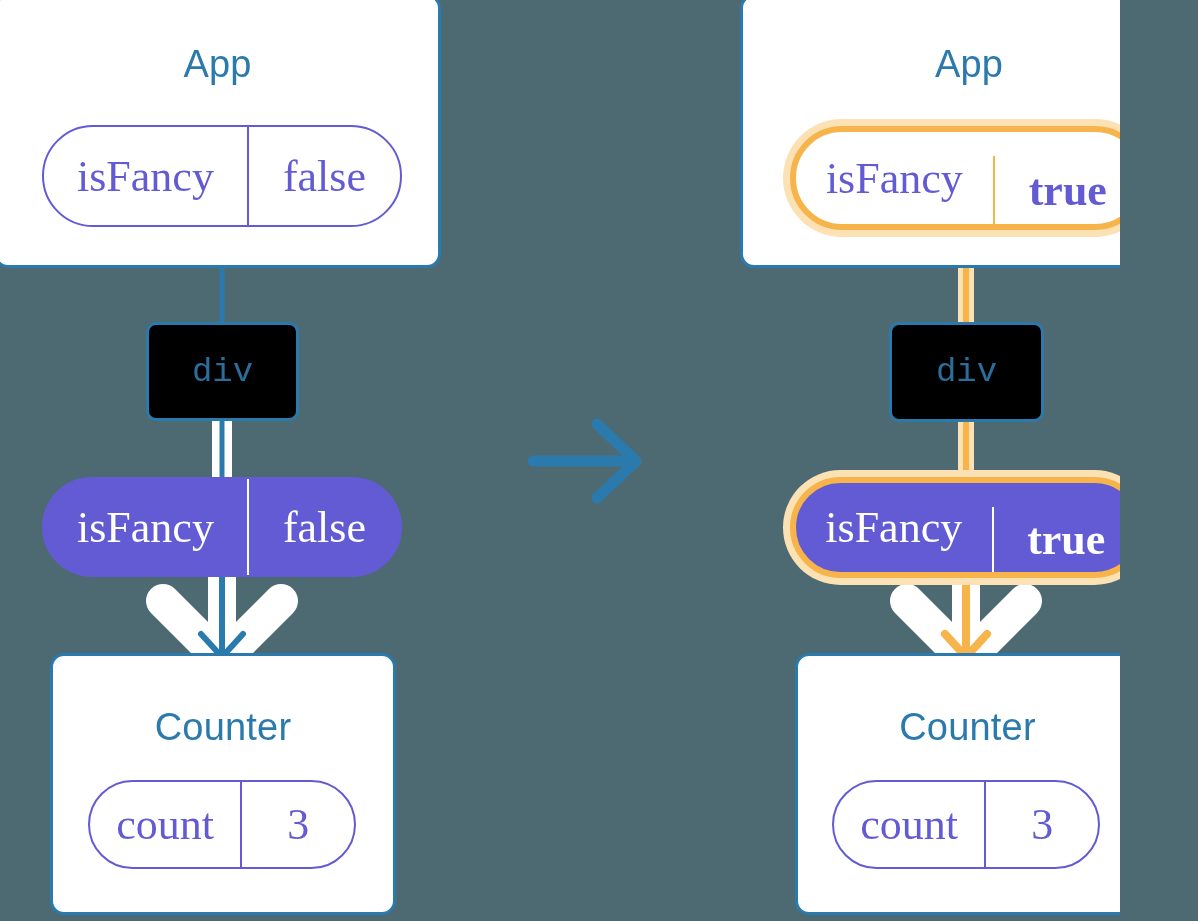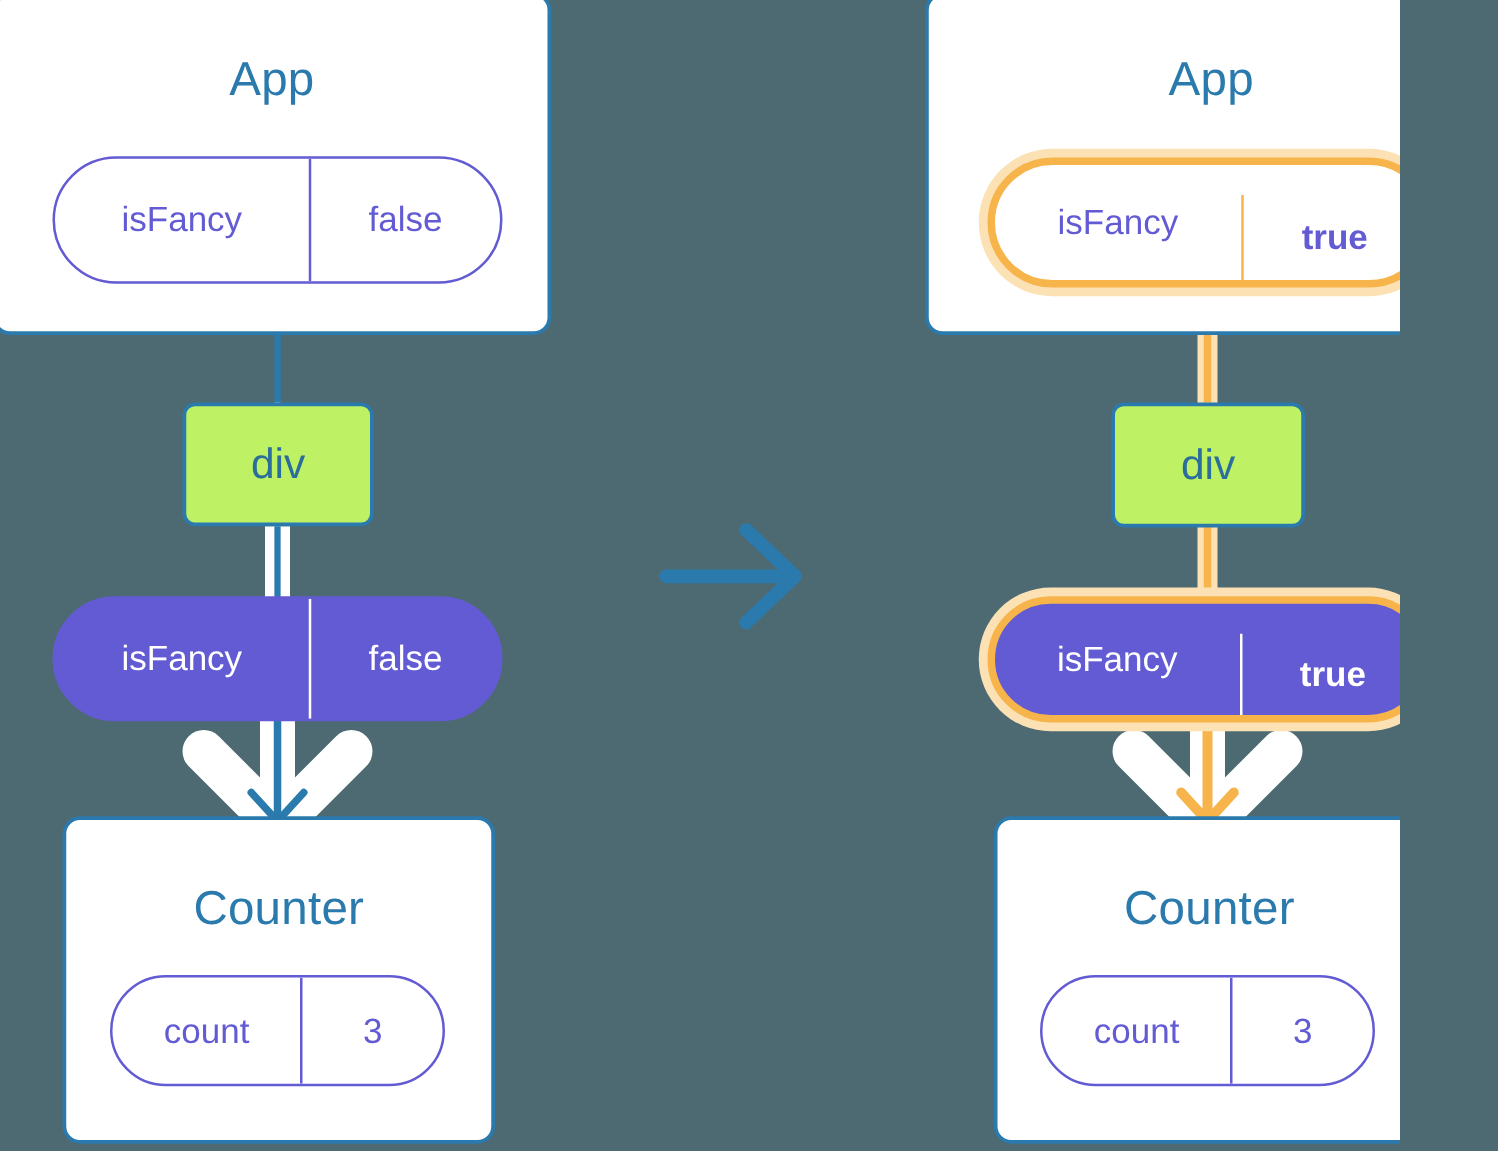--- a/index.html
+++ b/index.html
@@ -48,22 +48,22 @@
     box-sizing: border-box;
     display: flex;
     align-items: stretch;
     border-radius: 999px;
     overflow: hidden;
   }
   .pill .seg {
     display: flex;
     align-items: center;
     justify-content: center;
-    font-size: 28px;
-    font-family: Liberation Sans, sans-serif;
+    font-size: 44px;
+    font-family: Liberation Serif, serif;
     box-sizing: border-box;
   }
   .pill .seg.name { flex: 0 0 57%; }
   .pill .seg.value { flex: 1 1 auto; }
 
   
   .pill.outline {
     border: 2px solid #635bd4;
     background: #ffffff;
   }
@@ -92,30 +92,30 @@
     border: 6px solid #f6b44a;
     box-shadow: 0 0 0 7px #fce1b4;
   }
   .pill.hl-solid .seg { color: #ffffff; }
   .pill.hl-solid .seg.value { border-left: 2px solid #ffffff; }
 
   .val-bold { font-weight: bold; margin-top: 24px; }
 
   .tag-box {
     position: absolute;
-    background: #bef264;
+    background: #000000;
     border: 3px solid #2b7aad;
     border-radius: 10px;
     box-sizing: border-box;
     display: flex;
     align-items: center;
     justify-content: center;
     color: #2b6e9b;
     font-size: 34px;
-    font-family: Liberation Sans, sans-serif;
+    font-family: Liberation Mono, monospace;
   }
   .tag-box span { position: relative; z-index: 2; }
 </style>
 </head>
 <body>
 
 <div id="stage">
 
   <svg class="layer" viewBox="0 0 1198 921" xmlns="http://www.w3.org/2000/svg">
 

